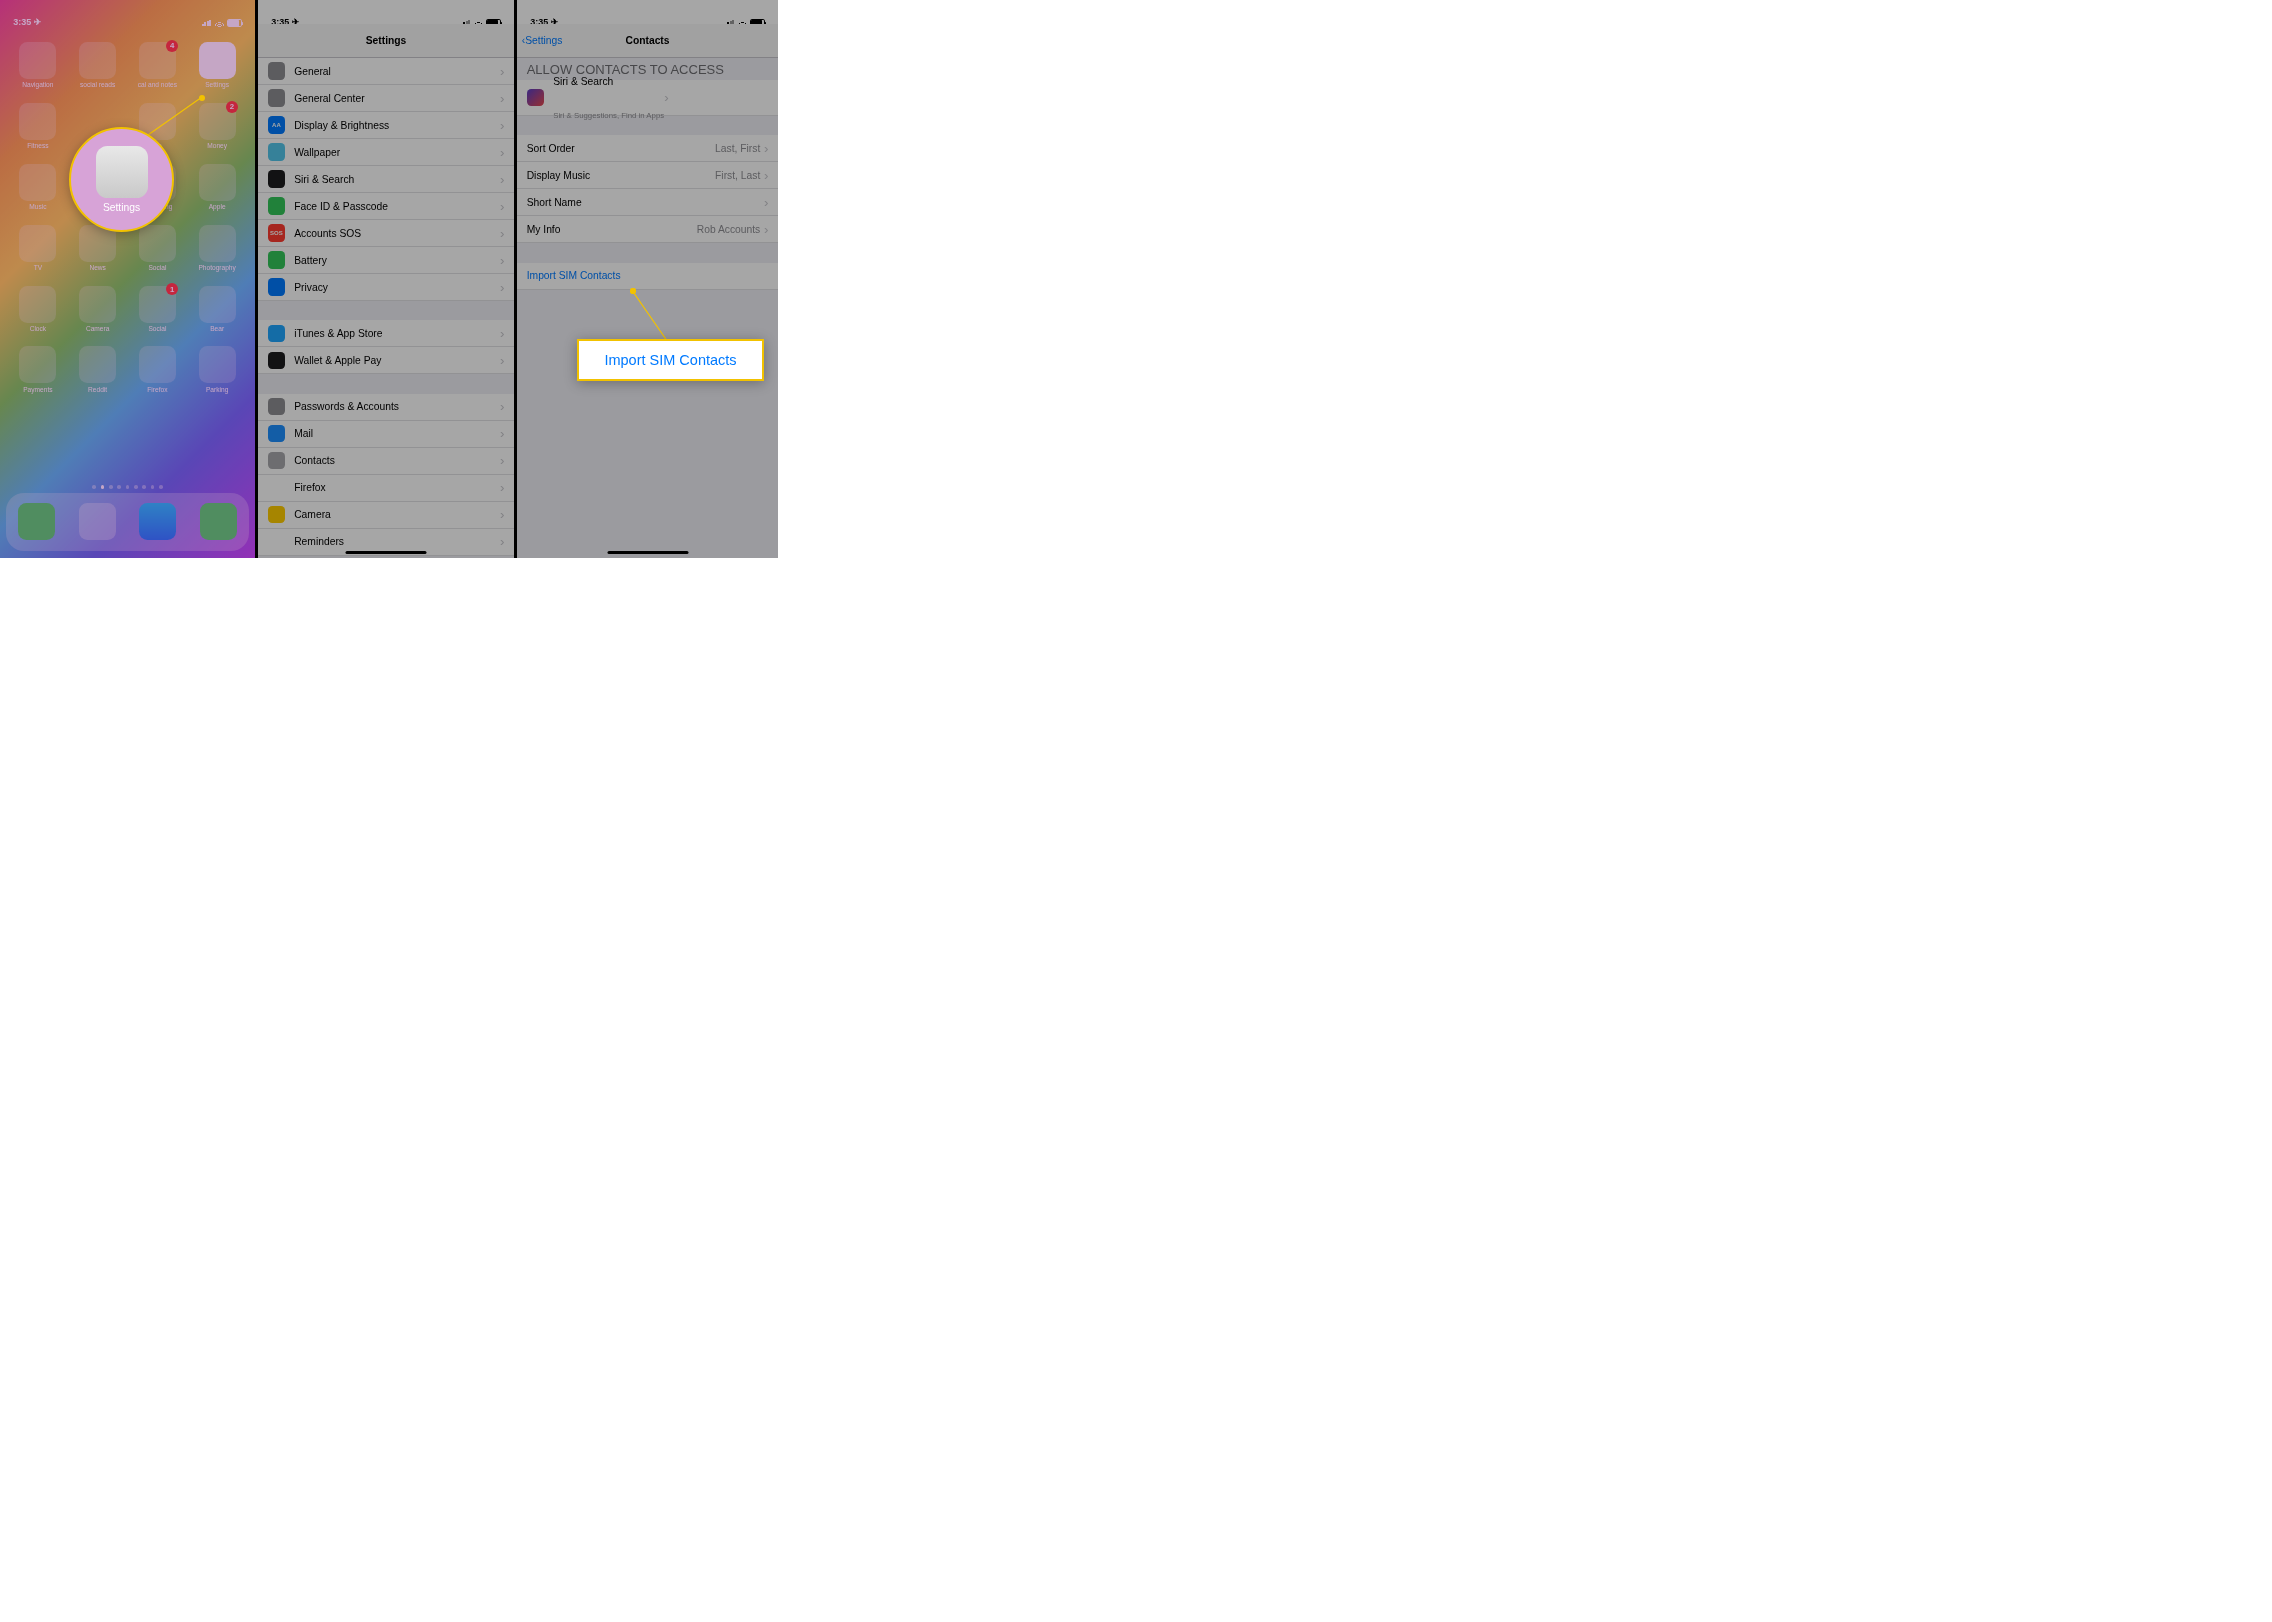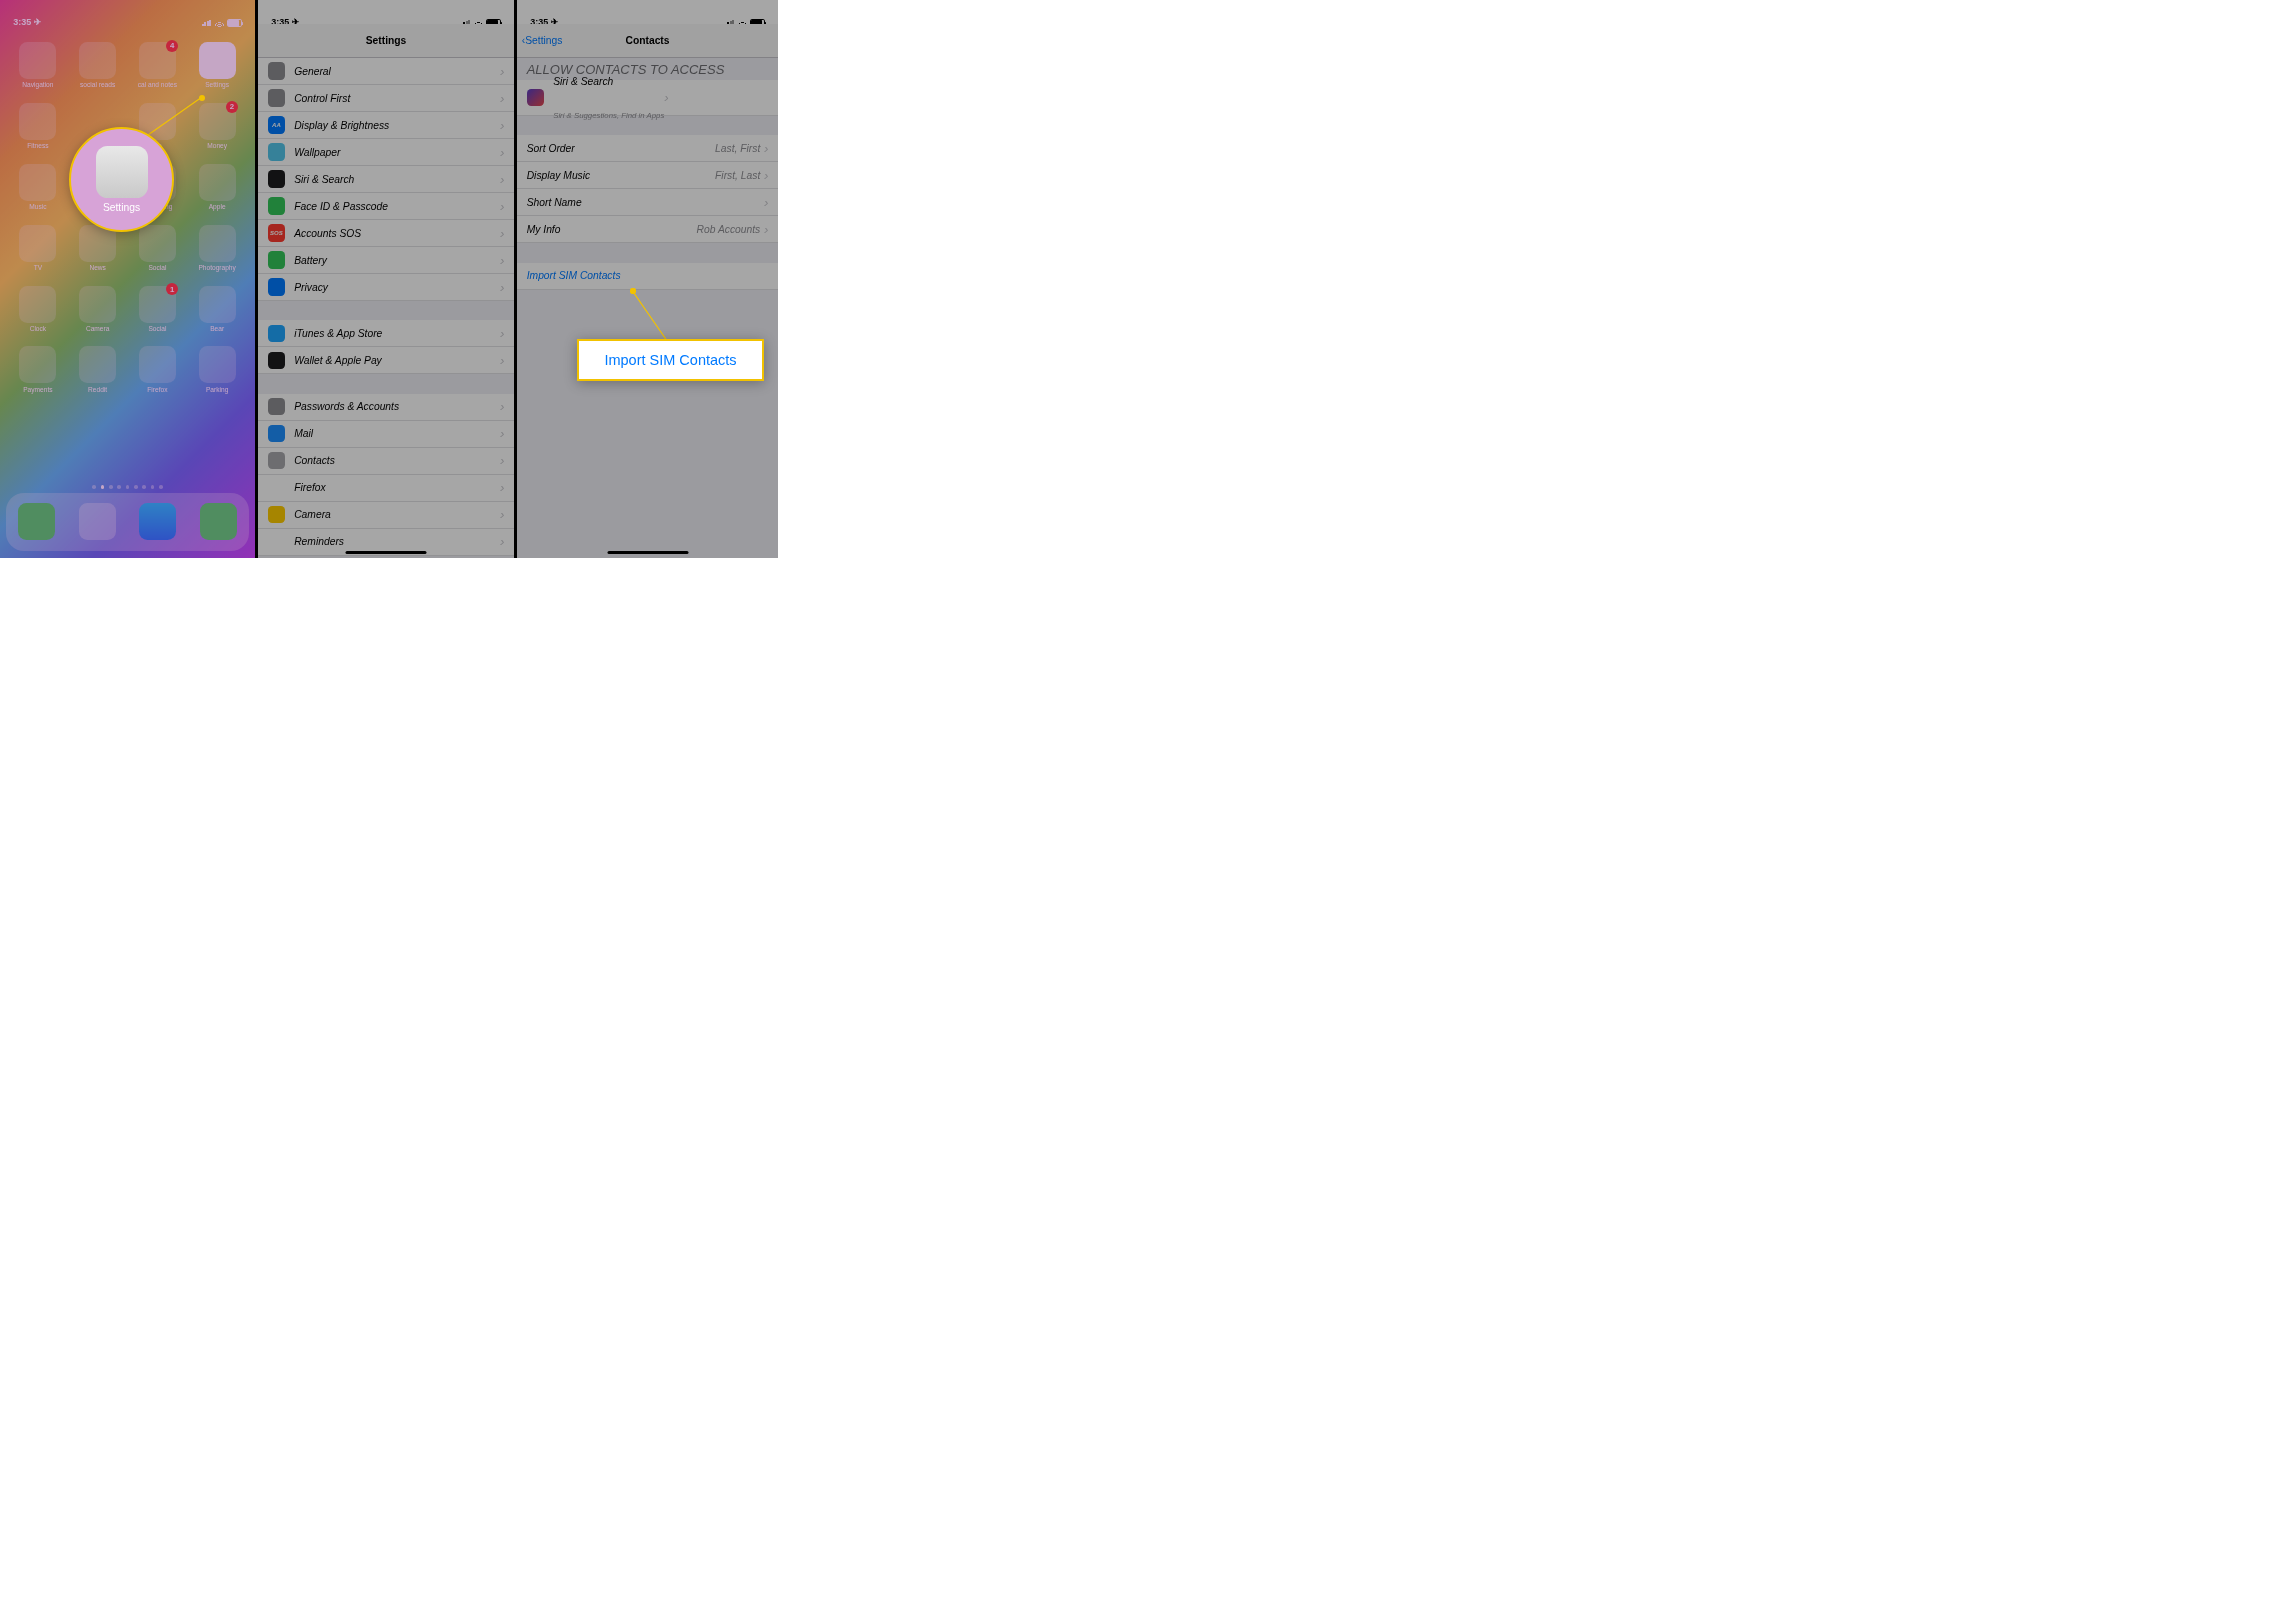--- a/index.html
+++ b/index.html
@@ -50,21 +50,21 @@
   
   .callout-circle { position:absolute; border:2.4px solid #f2c200; border-radius:50%; background:#d7a3d7; display:flex; flex-direction:column; align-items:center; justify-content:center; z-index:5; box-shadow:0 2.4px 12px rgba(0,0,0,.3); }
   .callout-box { position:absolute; background:#fff; border:2.4px solid #f2c200; display:flex; align-items:center; z-index:5; box-shadow:0 2.4px 12px rgba(0,0,0,.3); }
   .dot { position:absolute; width:6px; height:6px; border-radius:50%; background:#f2c200; z-index:4; }
   svg.conn { position:absolute; z-index:3; pointer-events:none; }
 
   
   .nav { position:absolute; top:24px; left:0; right:0; height:34px; display:flex; align-items:center; justify-content:center; border-bottom:0.6px solid #c8c7cc; background:#f8f8f8; z-index:1; }
   .nav .title { font-size:10.3px; font-weight:600; }
   .nav .back { position:absolute; left:4.8px; color:#007aff; font-size:10.3px; display:flex; align-items:center; }
-  .content { position:absolute; top:58px; bottom:0; left:0; right:0; overflow-y:auto; background:#efeff4; z-index:1;font-style:italic; }
+  .content { position:absolute; top:58px; bottom:0; left:0; right:0; overflow-y:auto; background:#efeff4; z-index:1; }
   .row { background:#fff; border-bottom:0.6px solid #e1e1e4; height:27px; display:flex; align-items:center; padding:0 9.7px; position:relative; }
   .row .ric { width:17.5px; height:17.5px; border-radius:4.2px; margin-right:9px; flex-shrink:0; display:flex; align-items:center; justify-content:center; color:#fff; font-size:8.4px; font-weight:700; }
   .row .rlbl { font-size:10.3px; flex:1; }
   .row .rval { font-size:10.3px; color:#8e8e93; margin-right:3.6px; }
   .row .chev { color:#c7c7cc; font-size:13.3px; }
   .group-gap { height:19.3px; }
   .group-hdr { font-size:13px; color:#6d6d72; padding:3.6px 9.7px 3.6px; text-transform:uppercase; }
   .row.tall { height:36px; }
   .row .sub { font-size:7.8px; color:#8e8e93;margin-top:24px; }
   .row .col { display:flex; flex-direction:column; }
@@ -245,21 +245,21 @@
       <div class="title">Settings</div>
     </div>
     <div class="content" id="settings-list">
         <div class="row">
           <div class="ric" style="background: rgb(142, 142, 147);"></div>
           <div class="rlbl">General</div>
           <div class="chev">›</div>
         </div>
         <div class="row">
           <div class="ric" style="background: rgb(142, 142, 147);"></div>
-          <div class="rlbl">Control First</div>
+          <div class="rlbl">General Center</div>
           <div class="chev">›</div>
         </div>
         <div class="row">
           <div class="ric" style="background: rgb(0, 122, 255); font-size: 6px;">AA</div>
           <div class="rlbl">Display &amp; Brightness</div>
           <div class="chev">›</div>
         </div>
         <div class="row">
           <div class="ric" style="background: rgb(84, 199, 236);"></div>
           <div class="rlbl">Wallpaper</div>

